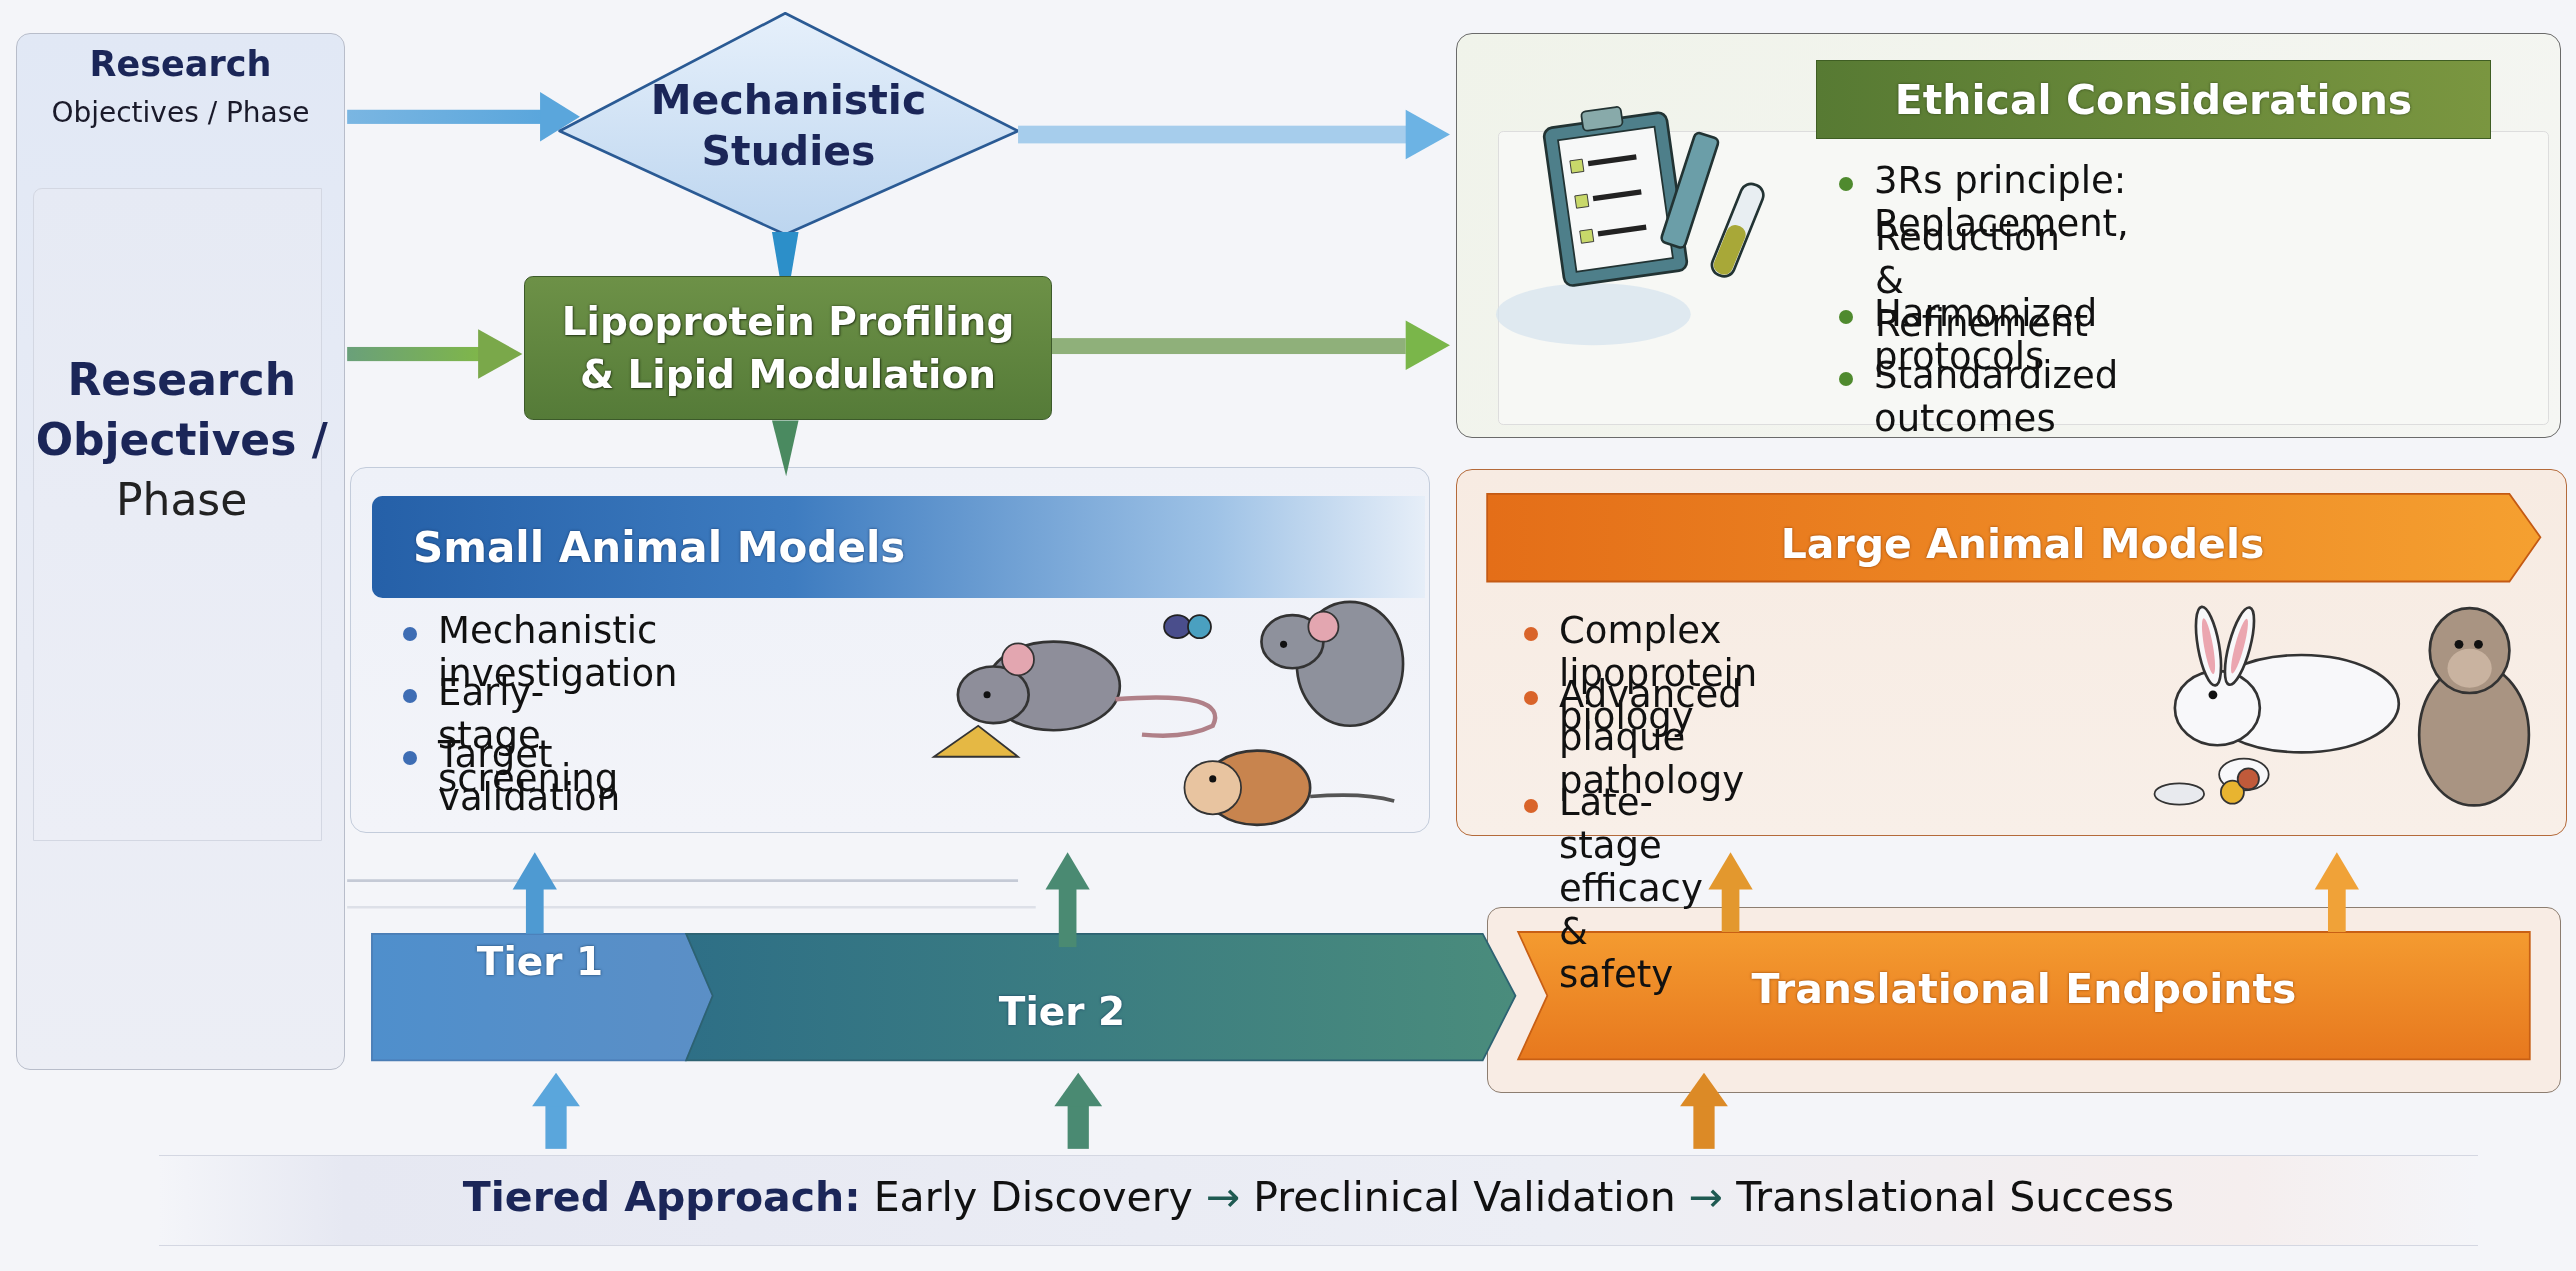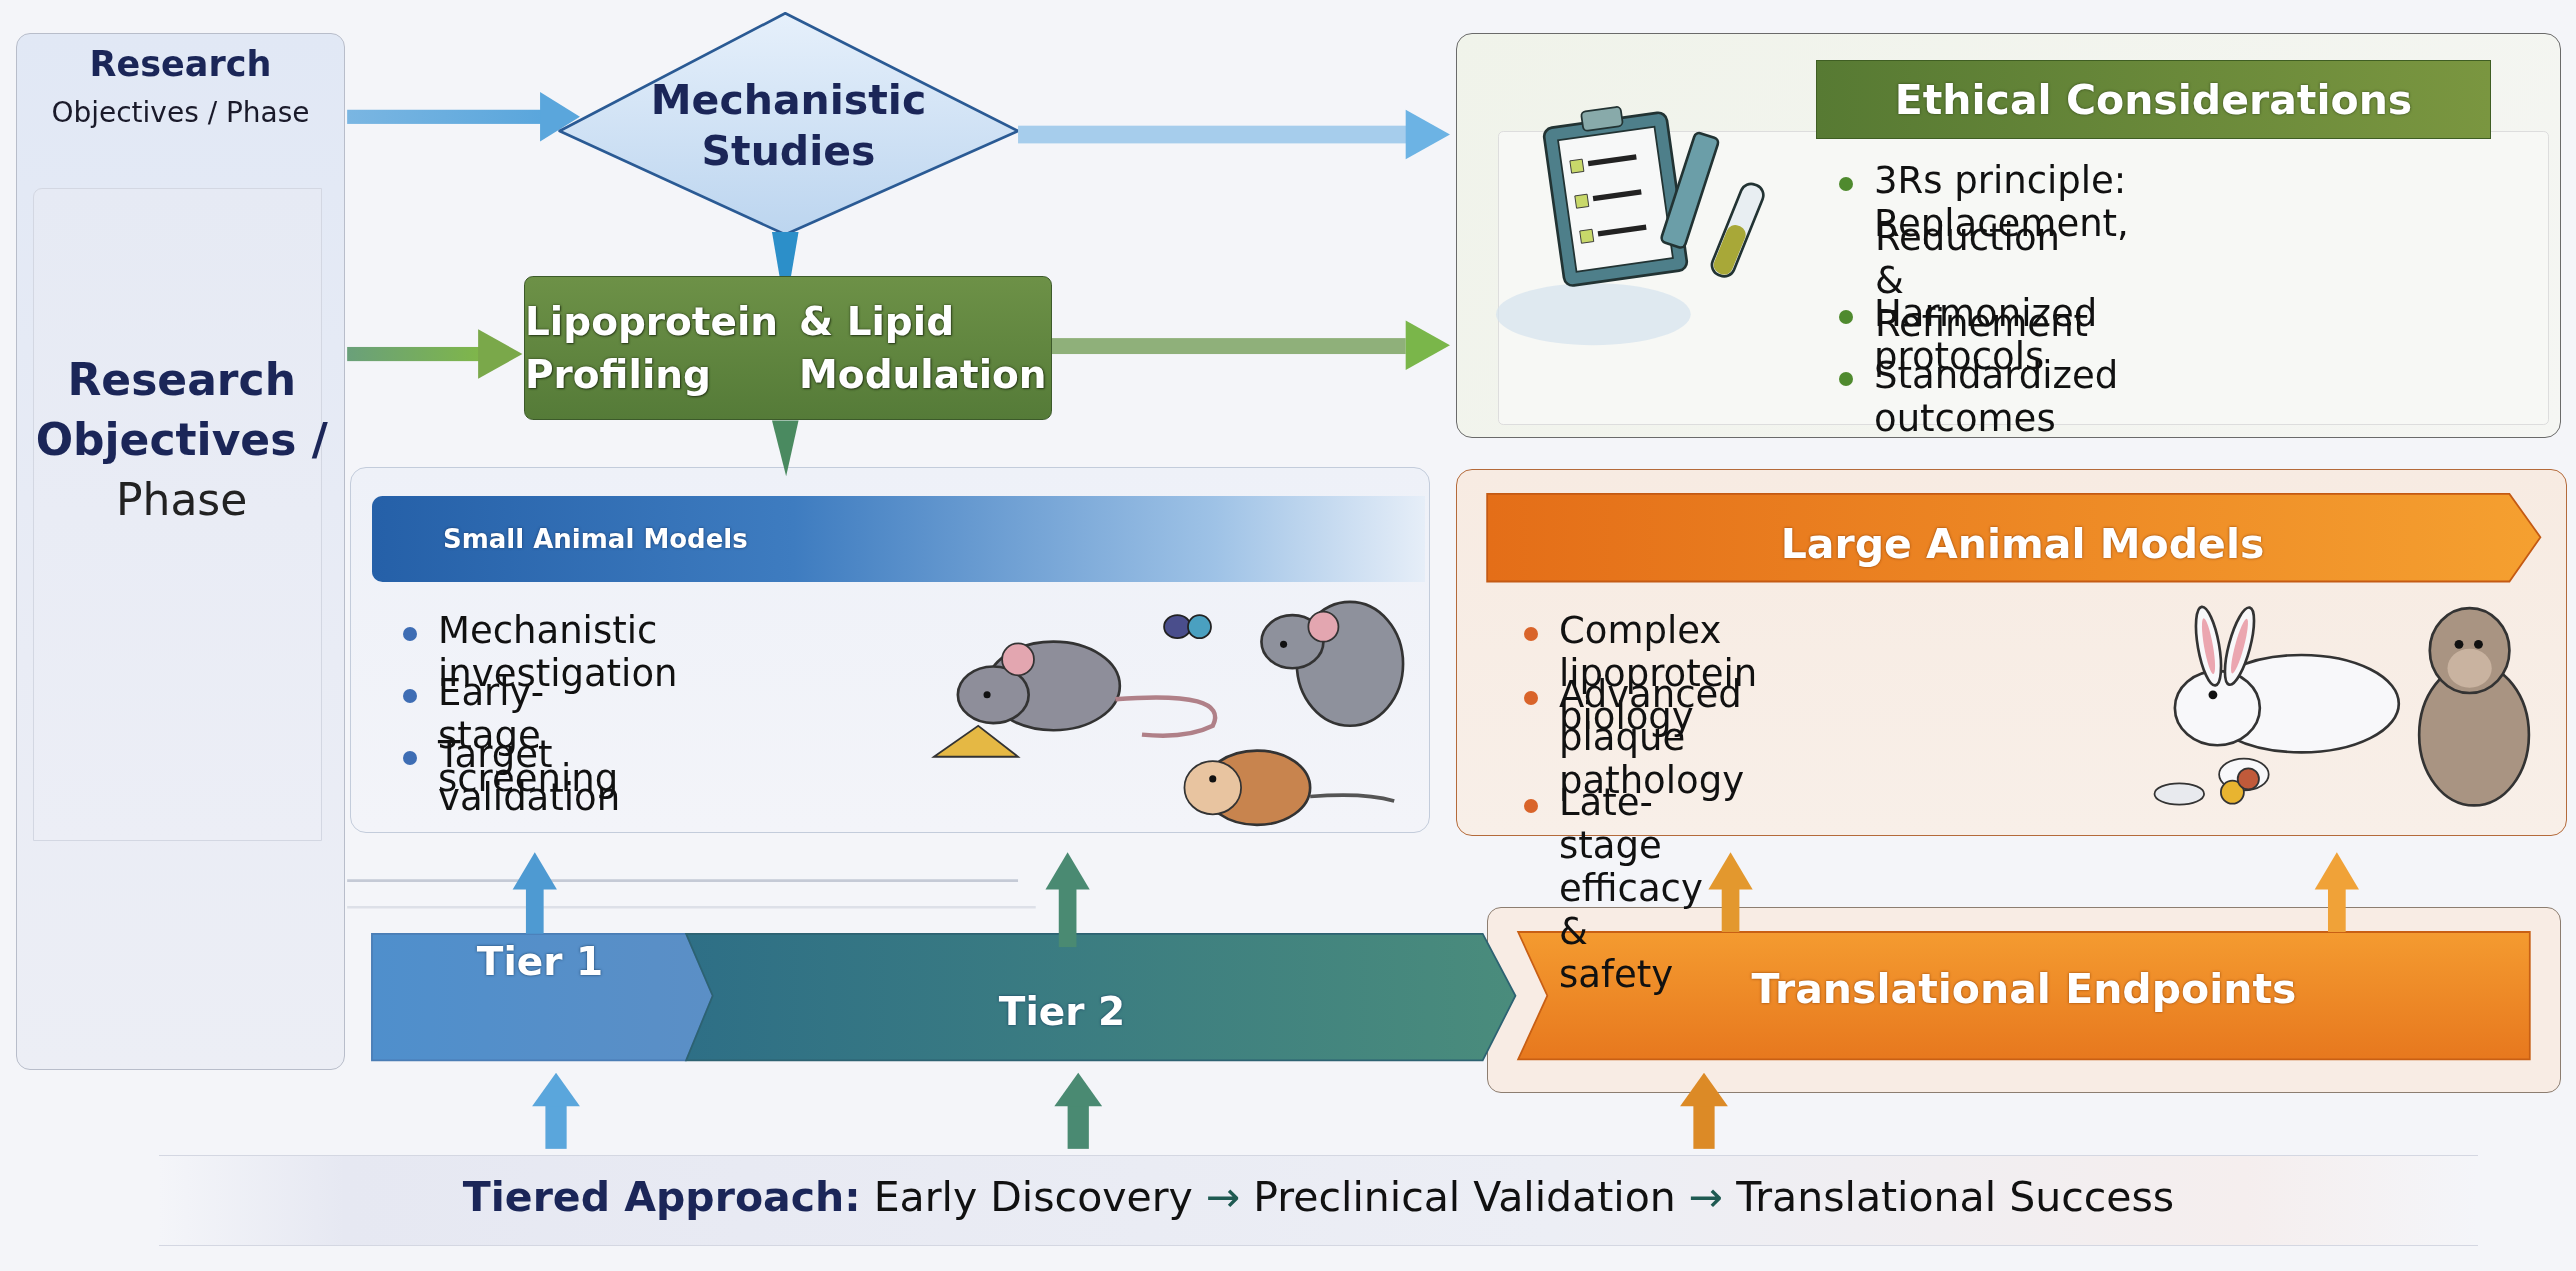--- a/index.html
+++ b/index.html
@@ -11,39 +11,39 @@
   .left-top-title { left:16px; top:44px; width:329px; text-align:center; color:#1b2658; font-weight:bold; font-size:35px; }
   .left-top-sub { left:16px; top:96px; width:329px; text-align:center; color:#1a1a2a; font-size:28px; }
   .inner-panel { left:33px; top:188px; width:289px; height:653px; border:1.8px solid #d3d7e2;
                  border-radius:8.9px 0 0 0; background:linear-gradient(180deg,#e6eaf4,#eceef6); box-sizing:border-box; }
   .big-title { left:17.7px; top:350px; width:328px; text-align:center; line-height:60px; font-size:44px; }
   .big-title .l1, .big-title .l2 { color:#1b2658; font-weight:bold; }
   .big-title .l3 { color:#222; }
   .diamond-text { left:567px; top:75px; width:443px; text-align:center; color:#1b2658; font-weight:bold; font-size:41px; line-height:51px; }
   .green-box { left:524px; top:276px; width:528px; height:144px; border-radius:8.9px; border:1.8px solid #3c5a2a;
                background:linear-gradient(180deg,#6d9147,#557b38); box-sizing:border-box;
-               display:flex; justify-content:center; align-items:center;
+               display:flex; flex-direction:column; justify-content:center; align-items:center;
                color:#fff; font-weight:bold; font-size:39px; line-height:53px; text-shadow:0 0 2.7px #2c3f1b, 0.9px 0.9px 1.8px #2c3f1b; }
   .panel { border-radius:16px; box-sizing:border-box; }
   .ethic-box { left:1456px; top:33px; width:1105px; height:405px; border:1.8px solid #6a6a6a;
                background:linear-gradient(135deg,#f0f3ea,#f5f6f3); }
   .ethic-header { left:1816px; top:60px; width:675px; height:79px; border:1.8px solid #3f5e23;
                   background:linear-gradient(90deg,#577a33,#7a9640); box-sizing:border-box;
                   display:flex; align-items:center; justify-content:center; color:#fff; font-weight:bold; font-size:41px;
                   text-shadow:0 0 2.7px #2d4018; }
   .ethic-inner { left:1498px; top:131px; width:1049px; height:292px; background:#f7f8f5; border:0.9px solid #ddd; border-radius:5.3px; }
   .bullets { color:#111; font-size:37px; }
   .bullet-item { position:absolute; display:flex; align-items:flex-start; }
   .dot { width:14px; height:14px; border-radius:50%; margin-right:21px; margin-top:17.7px; flex:none; }
   .small-box { left:350px; top:467px; width:1080px; height:366px; border:1.8px solid #c3ccdb;
                background:linear-gradient(180deg,#eef1f8,#f3f4f9); }
-  .small-header { left:372px; top:496px; width:1053px; height:86px; border-radius:10.6px 0 0 10.6px;
+  .small-header { left:372px; top:496px; width:1053px; height:102px; border-radius:10.6px 0 0 10.6px;
                   background:linear-gradient(90deg,#2560a8 0%,#3e7cc0 40%,#9ec2e6 80%,#e6eef8 100%);
-                  display:flex; align-items:center; padding-left:71px; box-sizing:border-box;
-                  color:#fff; font-weight:bold; font-size:26px; text-shadow:0 0 2.7px #16386a; }
+                  display:flex; align-items:center; padding-left:41px; box-sizing:border-box;
+                  color:#fff; font-weight:bold; font-size:42px; text-shadow:0 0 2.7px #16386a; }
   .large-box { left:1456px; top:469px; width:1111px; height:367px; border:1.8px solid #b46a3a;
                background:linear-gradient(180deg,#f7ebe2,#f8efe8); }
   .large-header-text { left:1487px; top:494px; width:1071px; height:100px; display:flex; align-items:center; justify-content:center;
                   color:#fff; font-weight:bold; font-size:41px; text-shadow:0 0 2.7px #8a3f08; }
   .tier-text { color:#fff; font-weight:bold; font-size:39px; text-shadow:0 0 2.7px #173b5e; display:flex; align-items:center; justify-content:center; }
   .trans-container { left:1487px; top:907px; width:1074px; height:186px; border:1.8px solid #8c7d70; border-radius:14px;
                      background:#f8ece4; box-sizing:border-box; }
   .trans-text { left:1518px; top:932px; width:1012px; height:113px; color:#fff; font-weight:bold; font-size:41px;
                 text-shadow:0 0 2.7px #8a3f08; display:flex; align-items:center; justify-content:center; }
   .banner { left:159px; top:1155px; width:2319px; height:89px;

